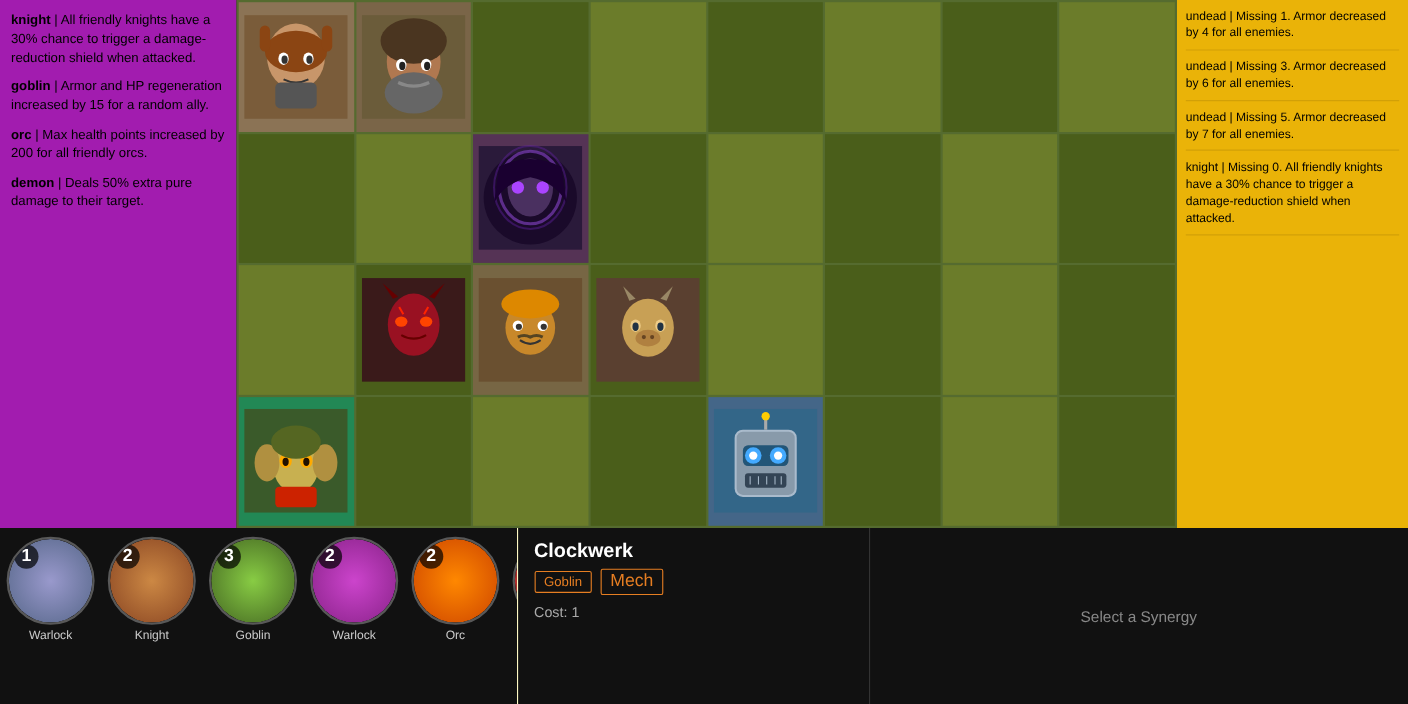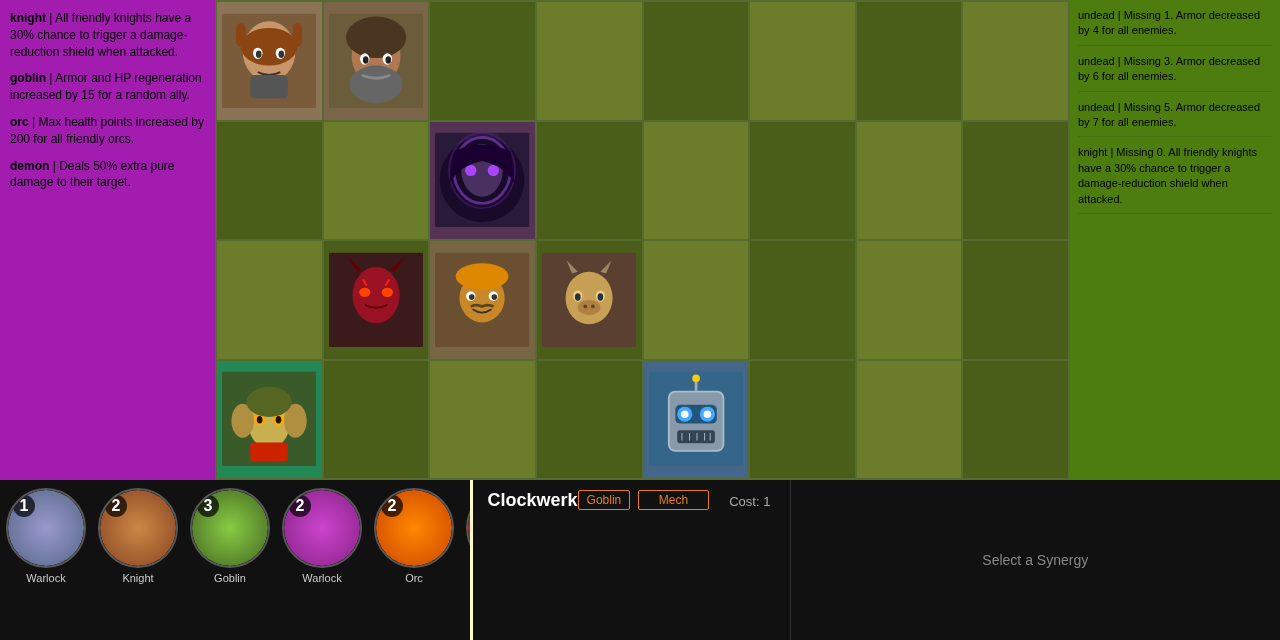--- a/index.html
+++ b/index.html
@@ -57,21 +57,21 @@
       align-items: center;
       justify-content: center;
     }
     .cell.dark {
       background: #4a5e1a;
     }
 
     
     .right-panel {
       width: 210px;
-      background: #4d7c0f;
+      background: #eab308;
       color: #000;
       padding: 8px;
       font-size: 11px;
       line-height: 1.4;
       overflow-y: auto;
       flex-shrink: 0;
     }
     .right-panel p {
       margin-bottom: 8px;
       border-bottom: 1px solid rgba(0,0,0,0.1);
@@ -150,23 +150,23 @@
     .hero-goblin { background: radial-gradient(circle, #88cc44 0%, #446622 100%); }
     .hero-warlock { background: radial-gradient(circle, #cc44cc 0%, #882288 100%); }
     .hero-orc { background: radial-gradient(circle, #ff8800 0%, #cc4400 100%); }
     .hero-warrior { background: radial-gradient(circle, #dd4444 0%, #992222 100%); }
 
     
     .bottom-info {
       width: 320px;
       padding: 10px 15px;
       display: flex;
-      flex-direction: row;
+      flex-direction: column;
       justify-content: flex-start;
-      border-left: 3px solid #fef9c3;
+      border-left: 1px solid #fef9c3;
     }
 
     .hero-name {
       font-size: 18px;
       font-weight: bold;
       color: #fff;
       margin-bottom: 6px;
     }
 
     .tag-goblin {
@@ -176,23 +176,23 @@
       padding: 2px 8px;
       border-radius: 2px;
       font-size: 12px;
       margin-right: 4px;
       margin-bottom: 4px;
     }
     .tag-mech {
       display: inline-block;
       border: 1px solid #e67e22;
       color: #e67e22;
-      padding: 2px 20px;
+      padding: 2px 8px;
       border-radius: 2px;
-      font-size: 12px;
+      font-size: 16px;
       margin-right: 20px;
       margin-bottom: 4px;
     }
     .cost-label {
       color: #aaa;
       font-size: 13px;
       margin-top: 4px;
     }
 
     .synergy-info {

